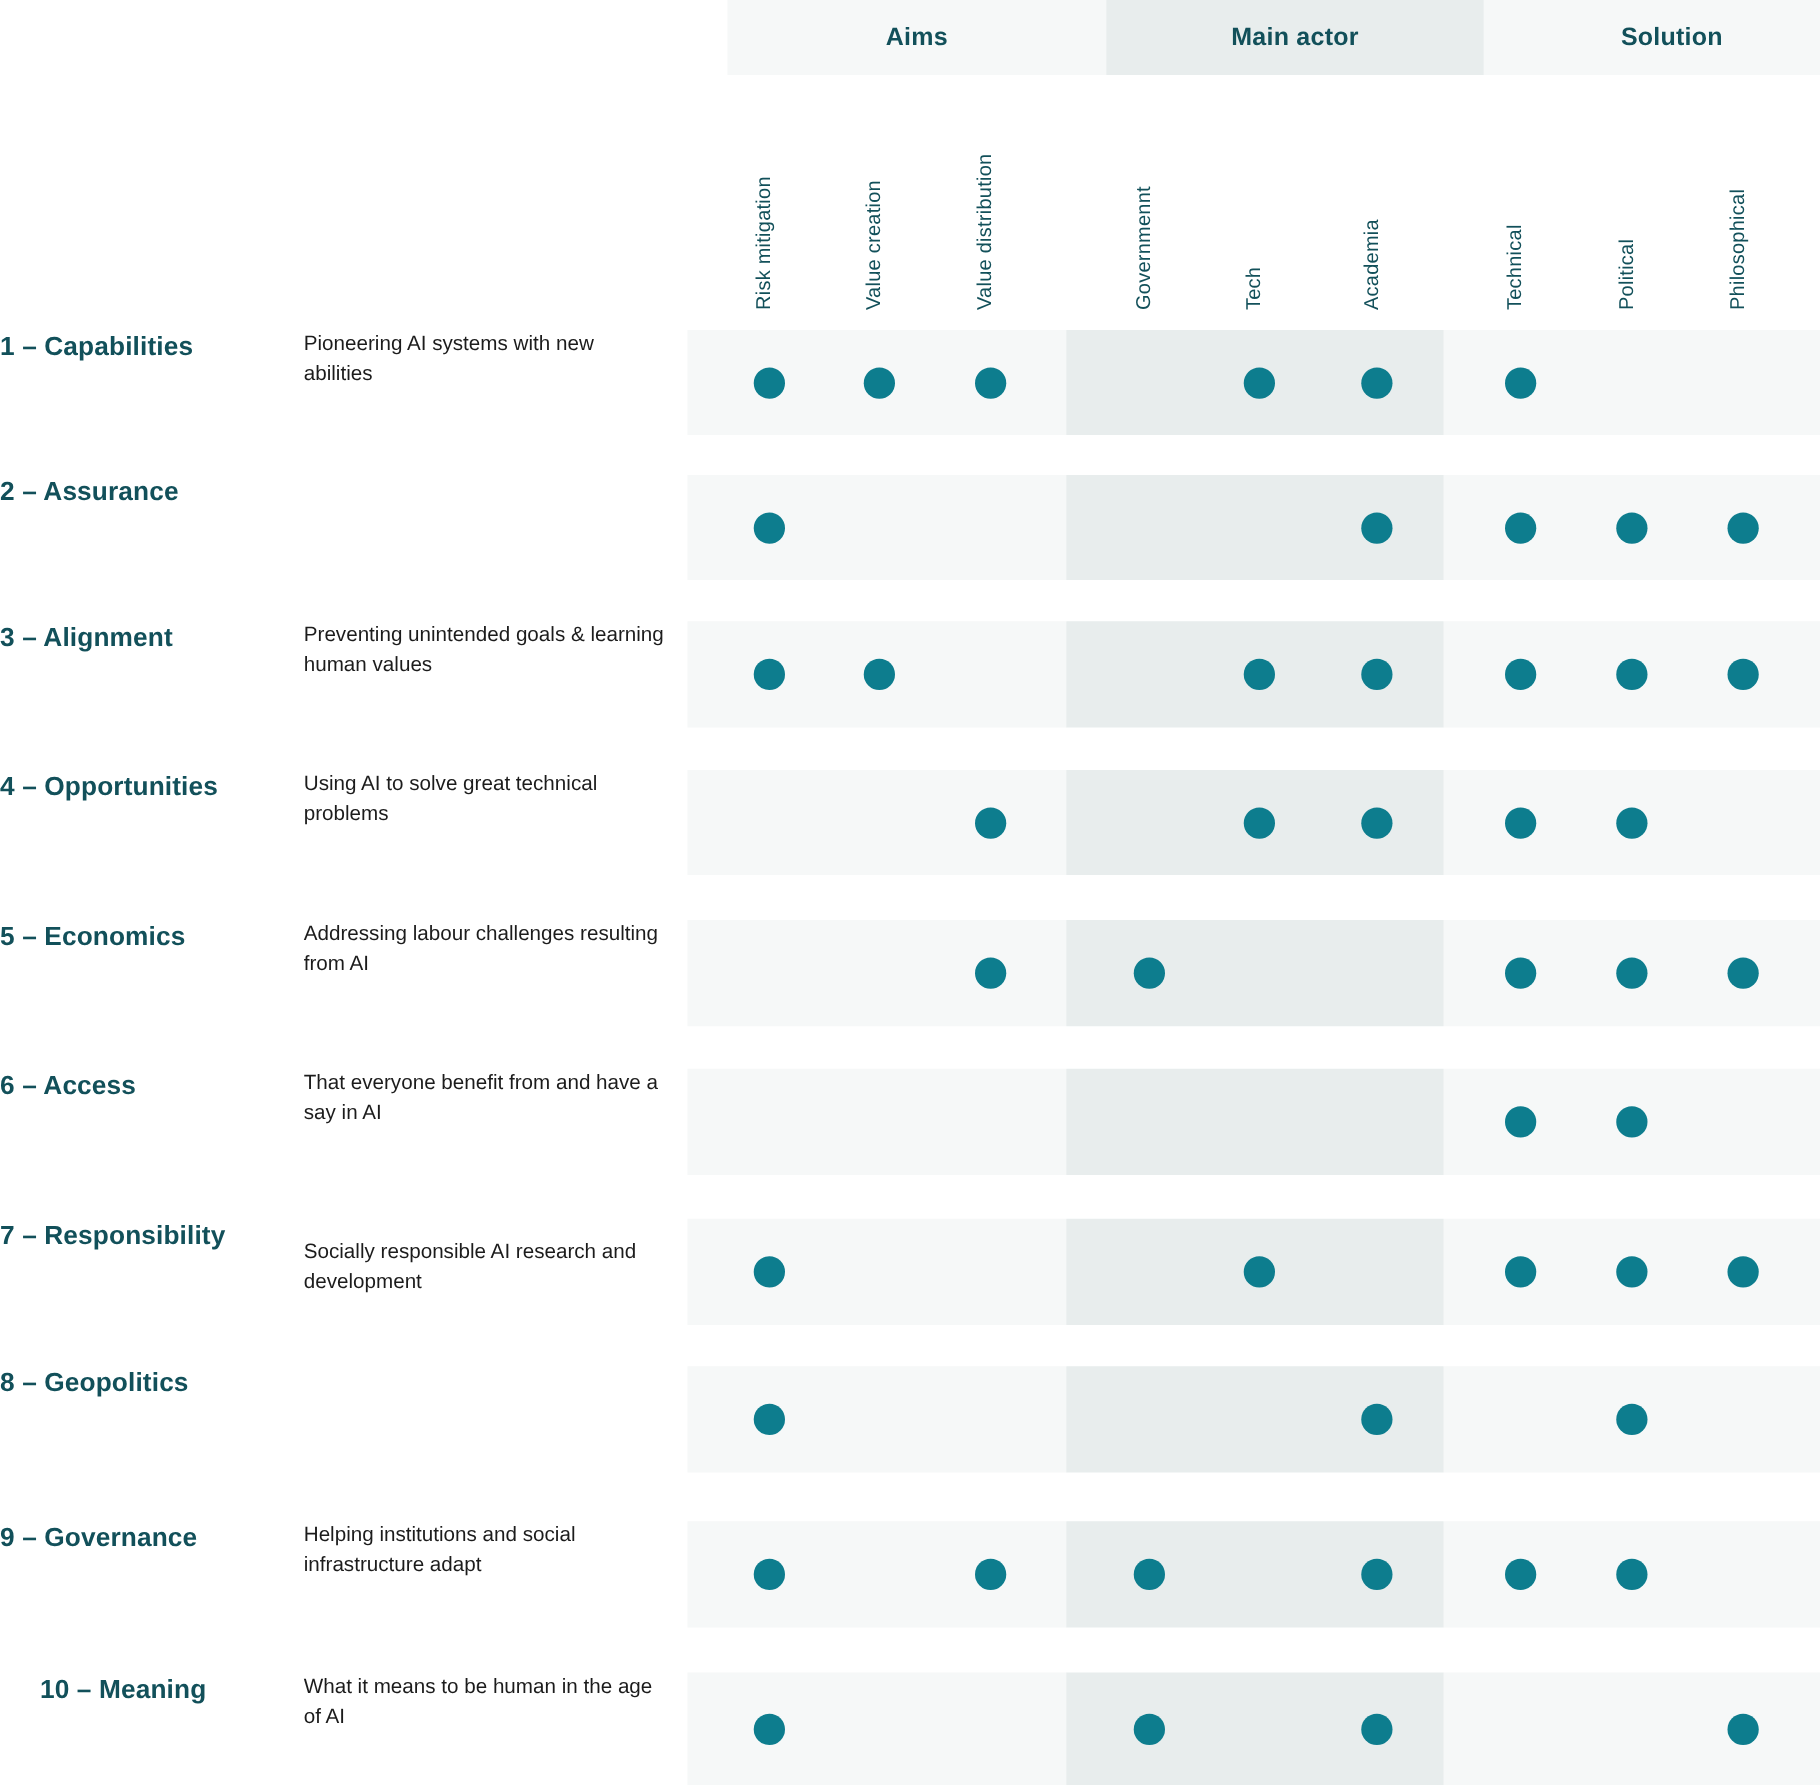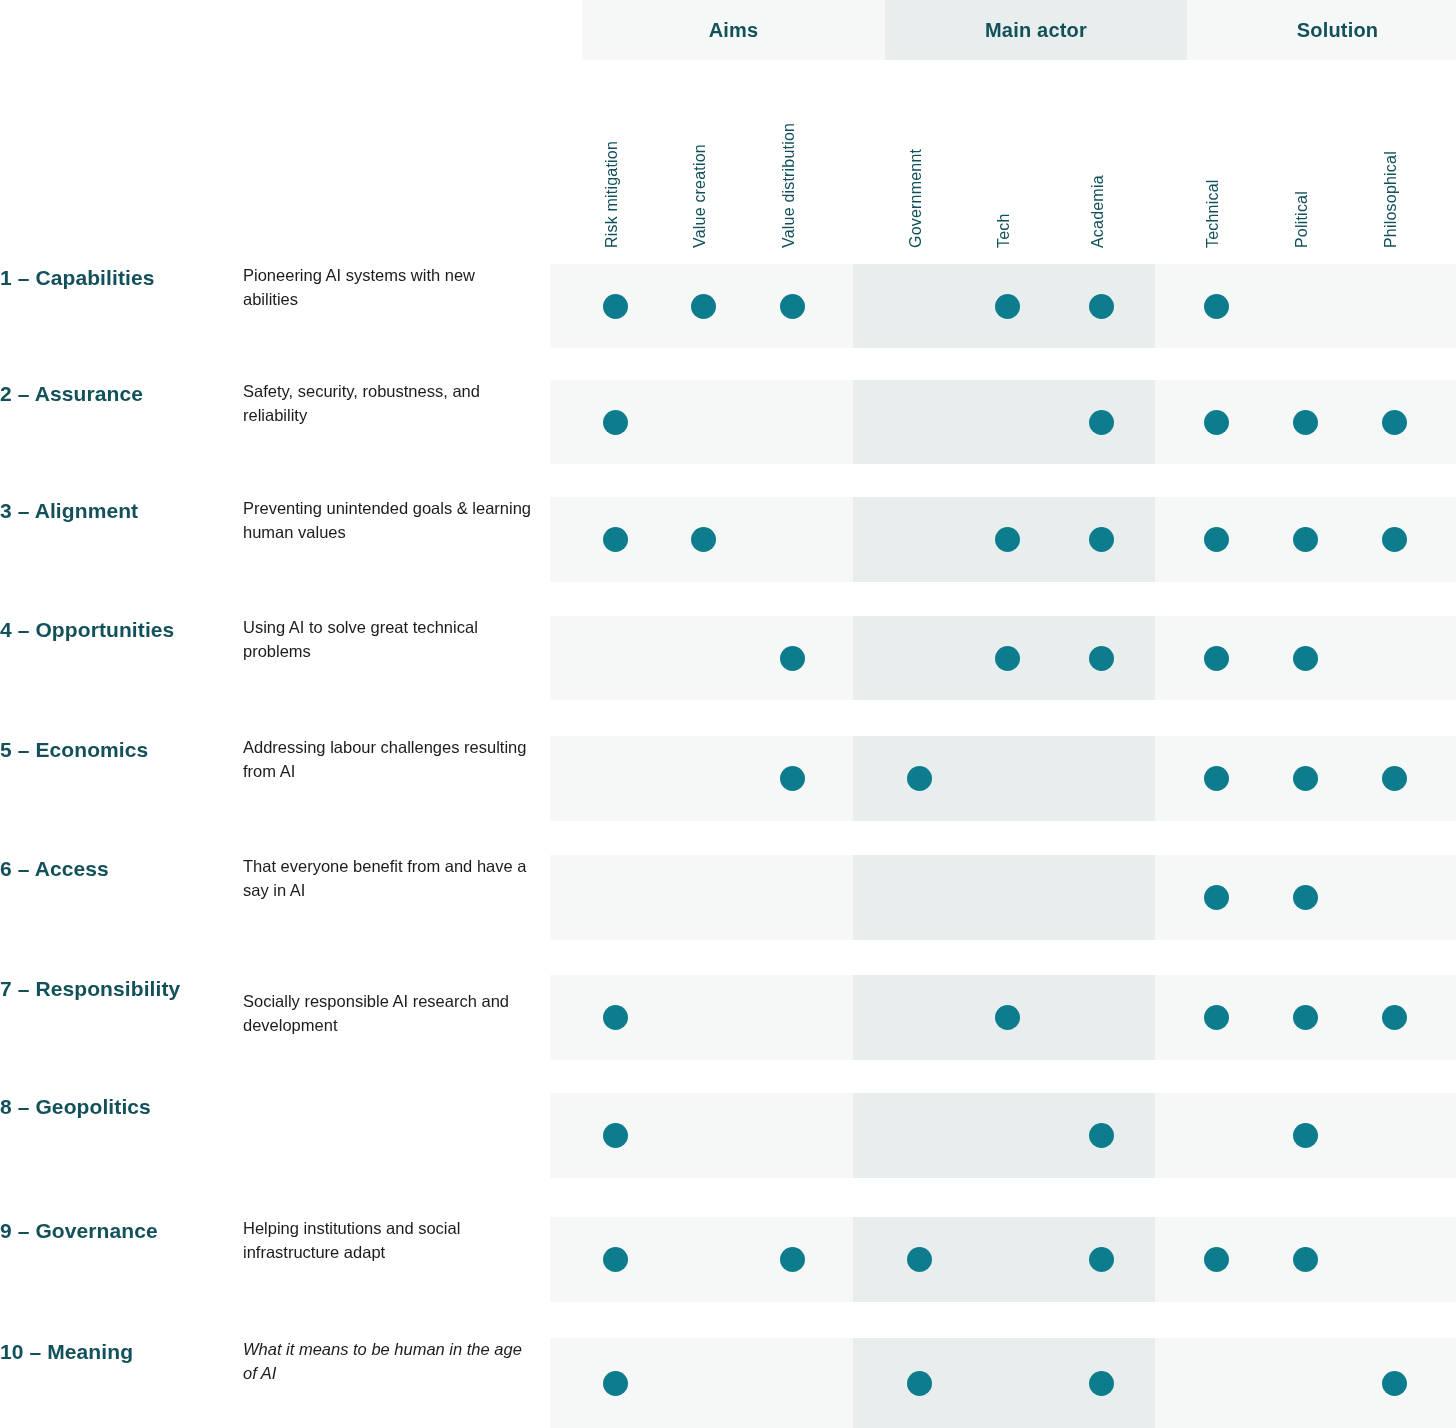--- a/index.html
+++ b/index.html
@@ -133,21 +133,20 @@
       <div class="dot" style="left: 779.5px; top: 29.5px; background: rgb(13, 125, 142);"></div>
       <div class="dot" style="left: 994.5px; top: 29.5px; background: rgb(13, 125, 142);"></div>
       <div class="dot" style="left: 1088.5px; top: 29.5px; background: rgb(13, 125, 142);"></div>
       <div class="dot" style="left: 1203.5px; top: 29.5px; background: rgb(13, 125, 142);"></div>
     </div>
     <div class="row" style="top: 380px; height: 84px;">
       <div class="row-band" style="left: 550px; width: 303px; background: rgb(246, 248, 248);"></div>
       <div class="row-band" style="left: 853px; width: 302px; background: rgb(232, 237, 237);"></div>
       <div class="row-band" style="left: 1155px; width: 301px; background: rgb(246, 248, 248);"></div>
       <div class="row-num" style="top: 2px;">2 – Assurance</div>
-      <div class="row-desc" style="top: 0px;">Safety, security, robustness, and reliability</div>
       <div class="dot" style="left: 602.5px; top: 29.5px; background: rgb(13, 125, 142);"></div>
       <div class="dot" style="left: 1088.5px; top: 29.5px; background: rgb(13, 125, 142);"></div>
       <div class="dot" style="left: 1203.5px; top: 29.5px; background: rgb(13, 125, 142);"></div>
       <div class="dot" style="left: 1292.5px; top: 29.5px; background: rgb(13, 125, 142);"></div>
       <div class="dot" style="left: 1381.5px; top: 29.5px; background: rgb(13, 125, 142);"></div>
     </div>
     <div class="row" style="top: 497px; height: 85px; padding-left: 27px;">
       <div class="row-band" style="left: 550px; width: 303px; background: rgb(246, 248, 248);"></div>
       <div class="row-band" style="left: 853px; width: 302px; background: rgb(232, 237, 237);"></div>
       <div class="row-band" style="left: 1155px; width: 301px; background: rgb(246, 248, 248);"></div>
@@ -225,20 +224,20 @@
       <div class="dot" style="left: 779.5px; top: 30px; background: rgb(13, 125, 142);"></div>
       <div class="dot" style="left: 906.5px; top: 30px; background: rgb(13, 125, 142);"></div>
       <div class="dot" style="left: 1088.5px; top: 30px; background: rgb(13, 125, 142);"></div>
       <div class="dot" style="left: 1203.5px; top: 30px; background: rgb(13, 125, 142);"></div>
       <div class="dot" style="left: 1292.5px; top: 30px; background: rgb(13, 125, 142);"></div>
     </div>
     <div class="row" style="top: 1338px; height: 90px;">
       <div class="row-band" style="left: 550px; width: 303px; background: rgb(246, 248, 248);"></div>
       <div class="row-band" style="left: 853px; width: 302px; background: rgb(232, 237, 237);"></div>
       <div class="row-band" style="left: 1155px; width: 301px; background: rgb(246, 248, 248);"></div>
-      <div class="row-num" style="top: 2px;">10 – Meaning</div>
-      <div class="row-desc" style="top: 0px; font-style: italic;">What it means to be human in the age of AI</div>
+      <div class="row-num" style="top: 2px; padding-left: 32px;">10 – Meaning</div>
+      <div class="row-desc" style="top: 0px;">What it means to be human in the age of AI</div>
       <div class="dot" style="left: 602.5px; top: 32.5px; background: rgb(13, 125, 142);"></div>
       <div class="dot" style="left: 906.5px; top: 32.5px; background: rgb(13, 125, 142);"></div>
       <div class="dot" style="left: 1088.5px; top: 32.5px; background: rgb(13, 125, 142);"></div>
       <div class="dot" style="left: 1381.5px; top: 32.5px; background: rgb(13, 125, 142);"></div>
     </div>
   </div>
 
 </body></html>

